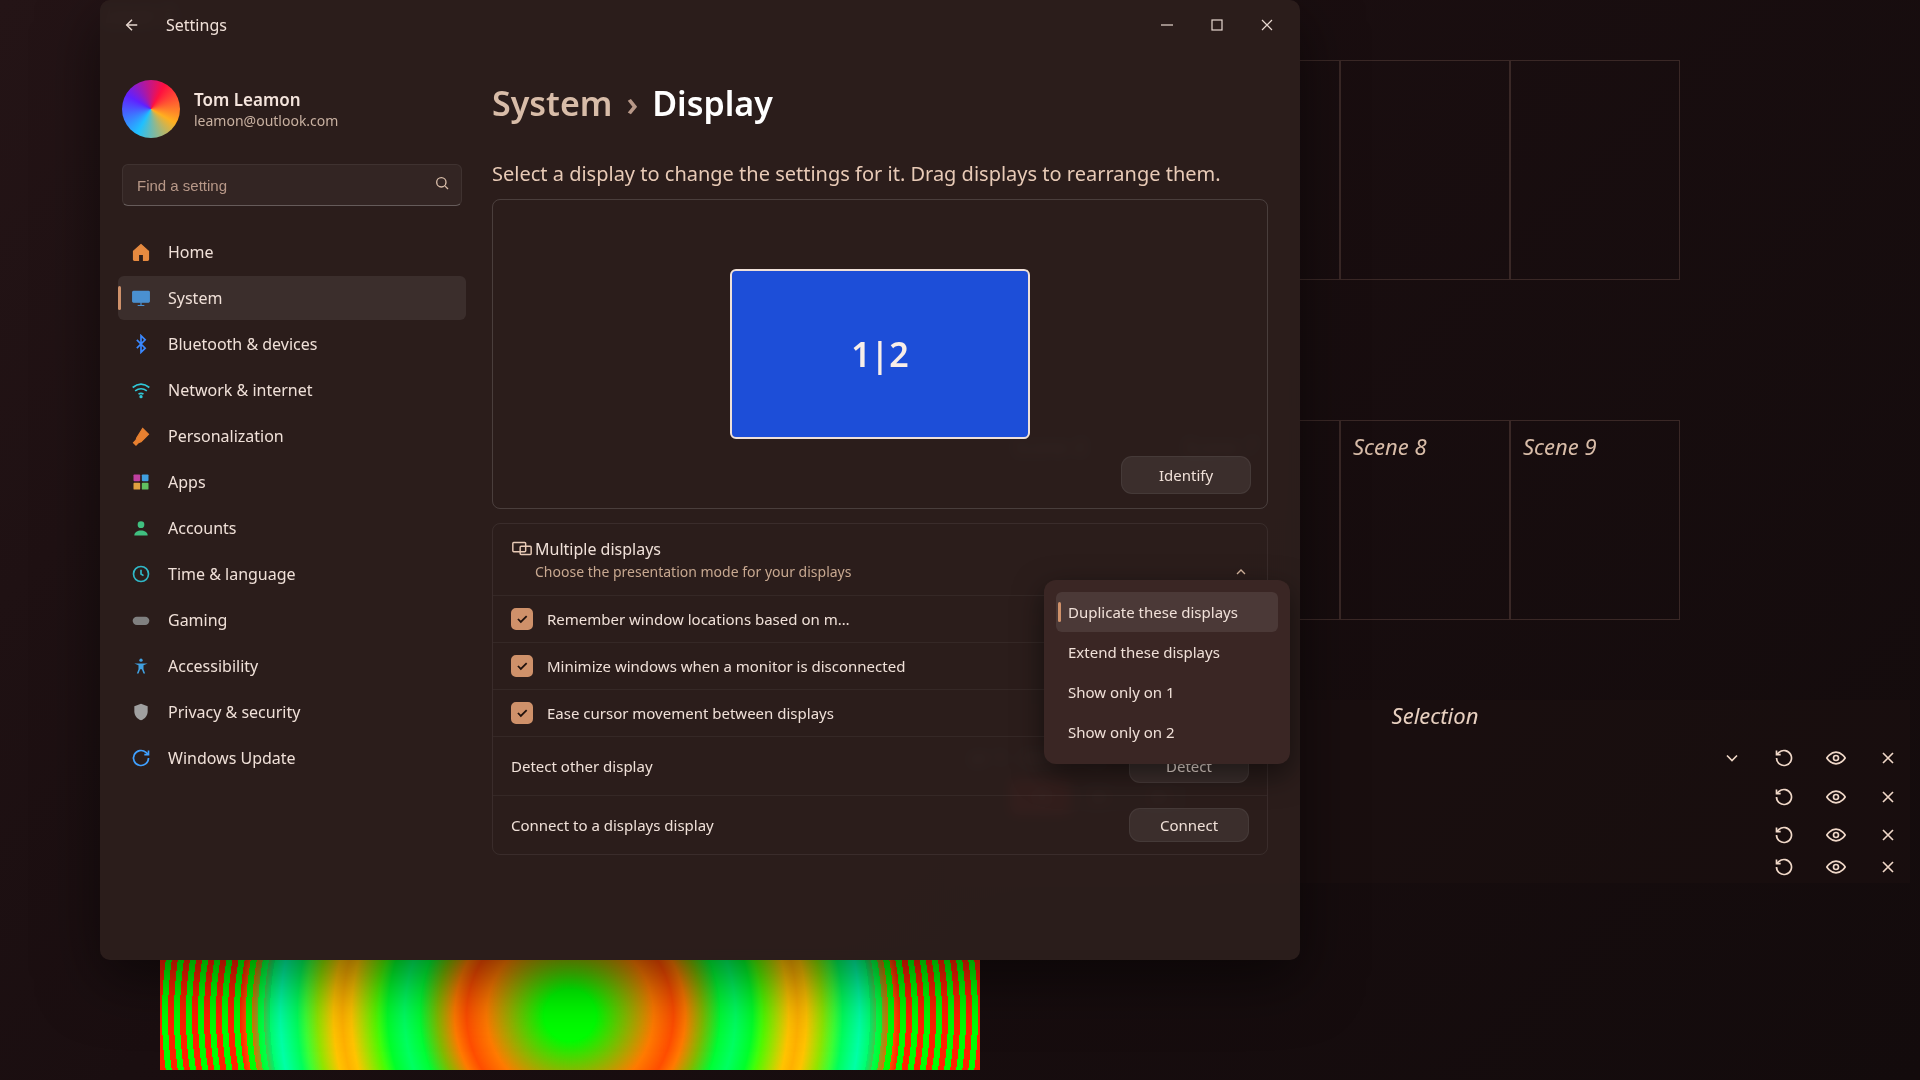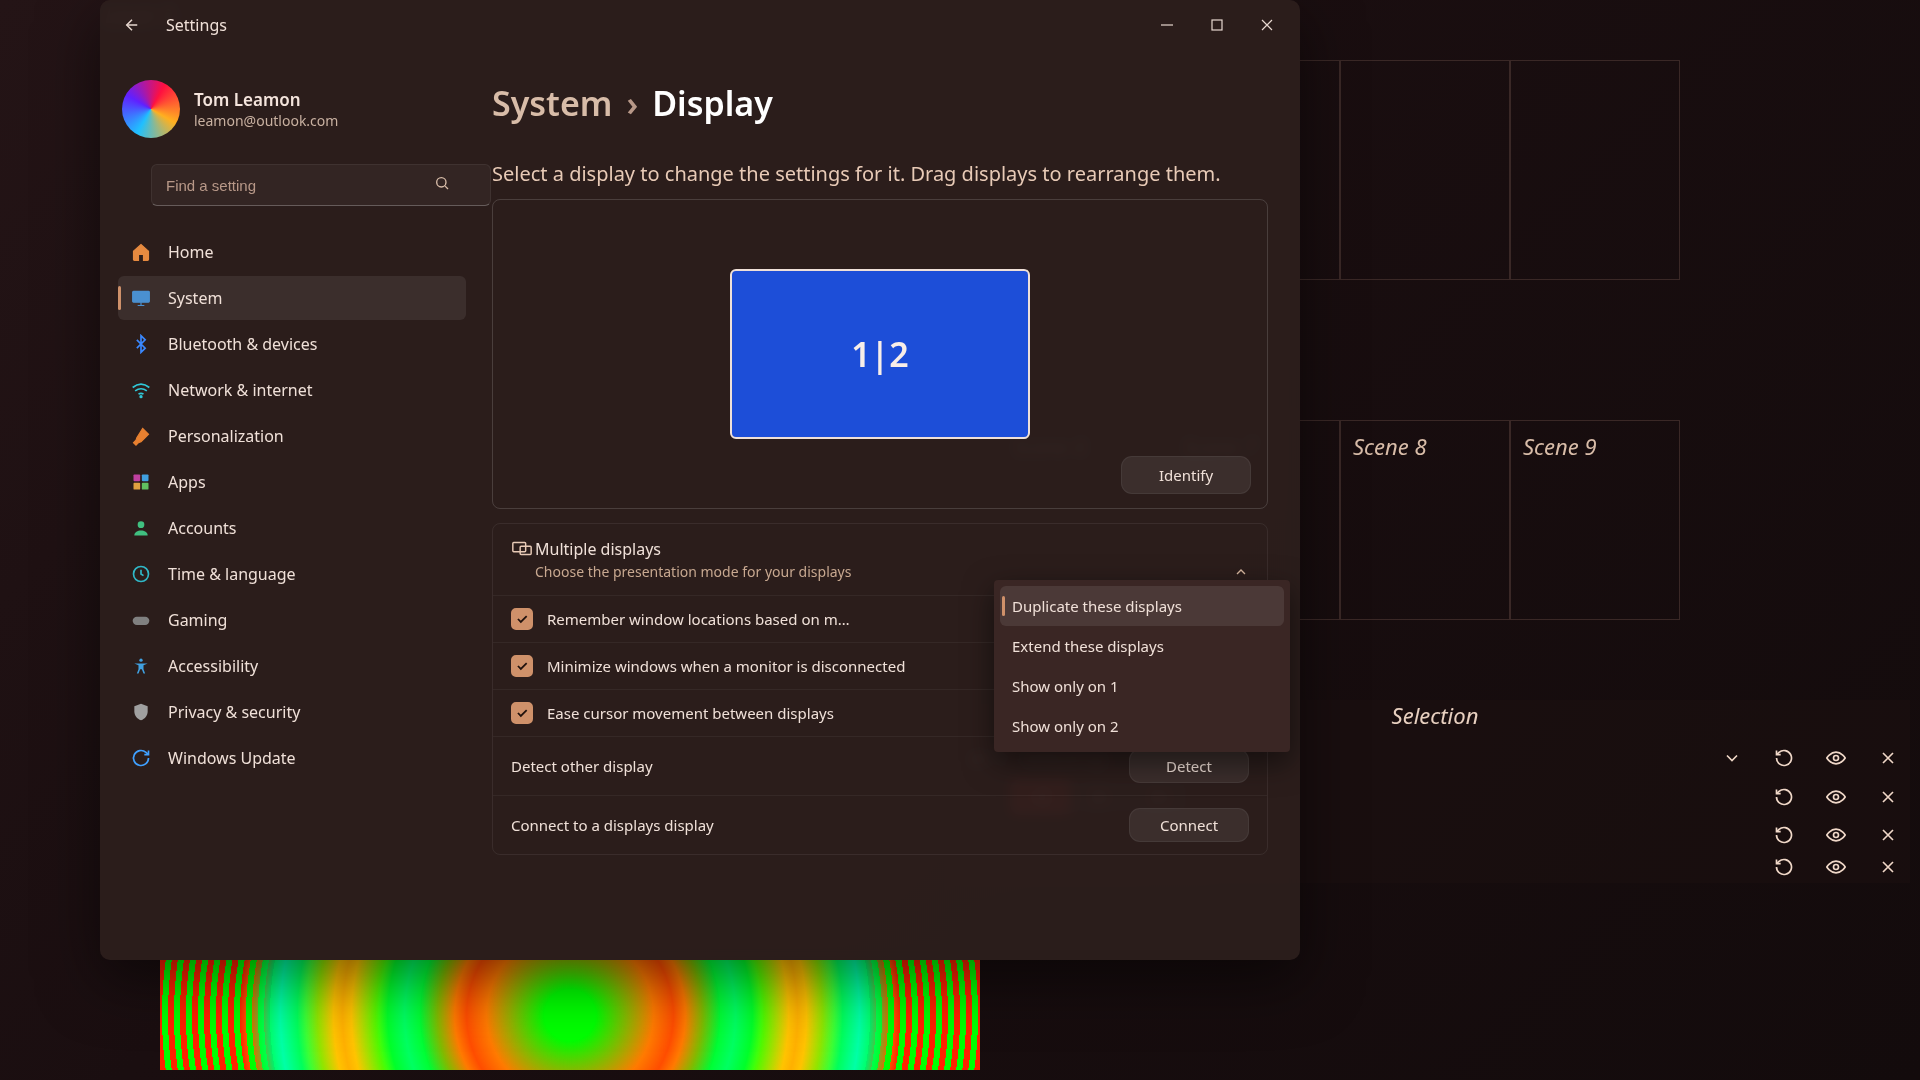--- a/index.html
+++ b/index.html
@@ -113,21 +113,21 @@
   .user-email { font-size: 14px; color: #c8b0a0; }
 
   .search {
     position: relative; margin: 0 4px 24px;
   }
   .search input {
     width: 100%; height: 42px; border-radius: 6px;
     background: rgba(255,255,255,.04);
     border: 1px solid rgba(255,255,255,.06);
     border-bottom: 1px solid rgba(255,255,255,.25);
-    color: #e8d8d0; font-size: 15px; padding: 0 40px 0 14px; margin-left: 29px;
+    color: #e8d8d0; font-size: 15px; padding: 0 40px 0 14px;
   }
   .search input::placeholder { color: #b89888; }
   .search-ico {
     position: absolute; right: 12px; top: 50%; transform: translateY(-50%);
     color: #d8bca8;
   }
   .search-ico svg { width: 16px; height: 16px; }
 
   .nav-item {
     display: flex; align-items: center; gap: 16px;
@@ -175,23 +175,23 @@
   .btn {
     min-width: 130px; height: 38px; border-radius: 11px;
     background: rgba(255,255,255,.08); border: 1px solid rgba(255,255,255,.06);
     color: #f0e0d8; font-size: 15px; display: flex; align-items: center; justify-content: center;
     cursor: pointer;
   }
   .btn.small { min-width: 120px; height: 34px; justify-content: center; }
 
   .dropdown-open {
     position: absolute; right: 10px; top: 530px;
-    width: 296px; background: #3a2624; border-radius: 4px;
+    width: 246px; background: #3a2624; border-radius: 12px;
     box-shadow: 0 10px 30px rgba(0,0,0,.5);
-    padding: 6px; z-index: 20;
+    padding: 12px; z-index: 20;
   }
   .dd-item {
     height: 40px; border-radius: 6px; display: flex; align-items: center;
     padding: 0 12px; font-size: 15px; color: #f0e0d8; cursor: pointer;
     position: relative;
   }
   .dd-item.selected { background: rgba(255,255,255,.09); }
   .dd-item.selected::before {
     content: ""; position: absolute; left: 2px; top: 10px; bottom: 10px;
     width: 3px; background: #cf916a; border-radius: 2px;

